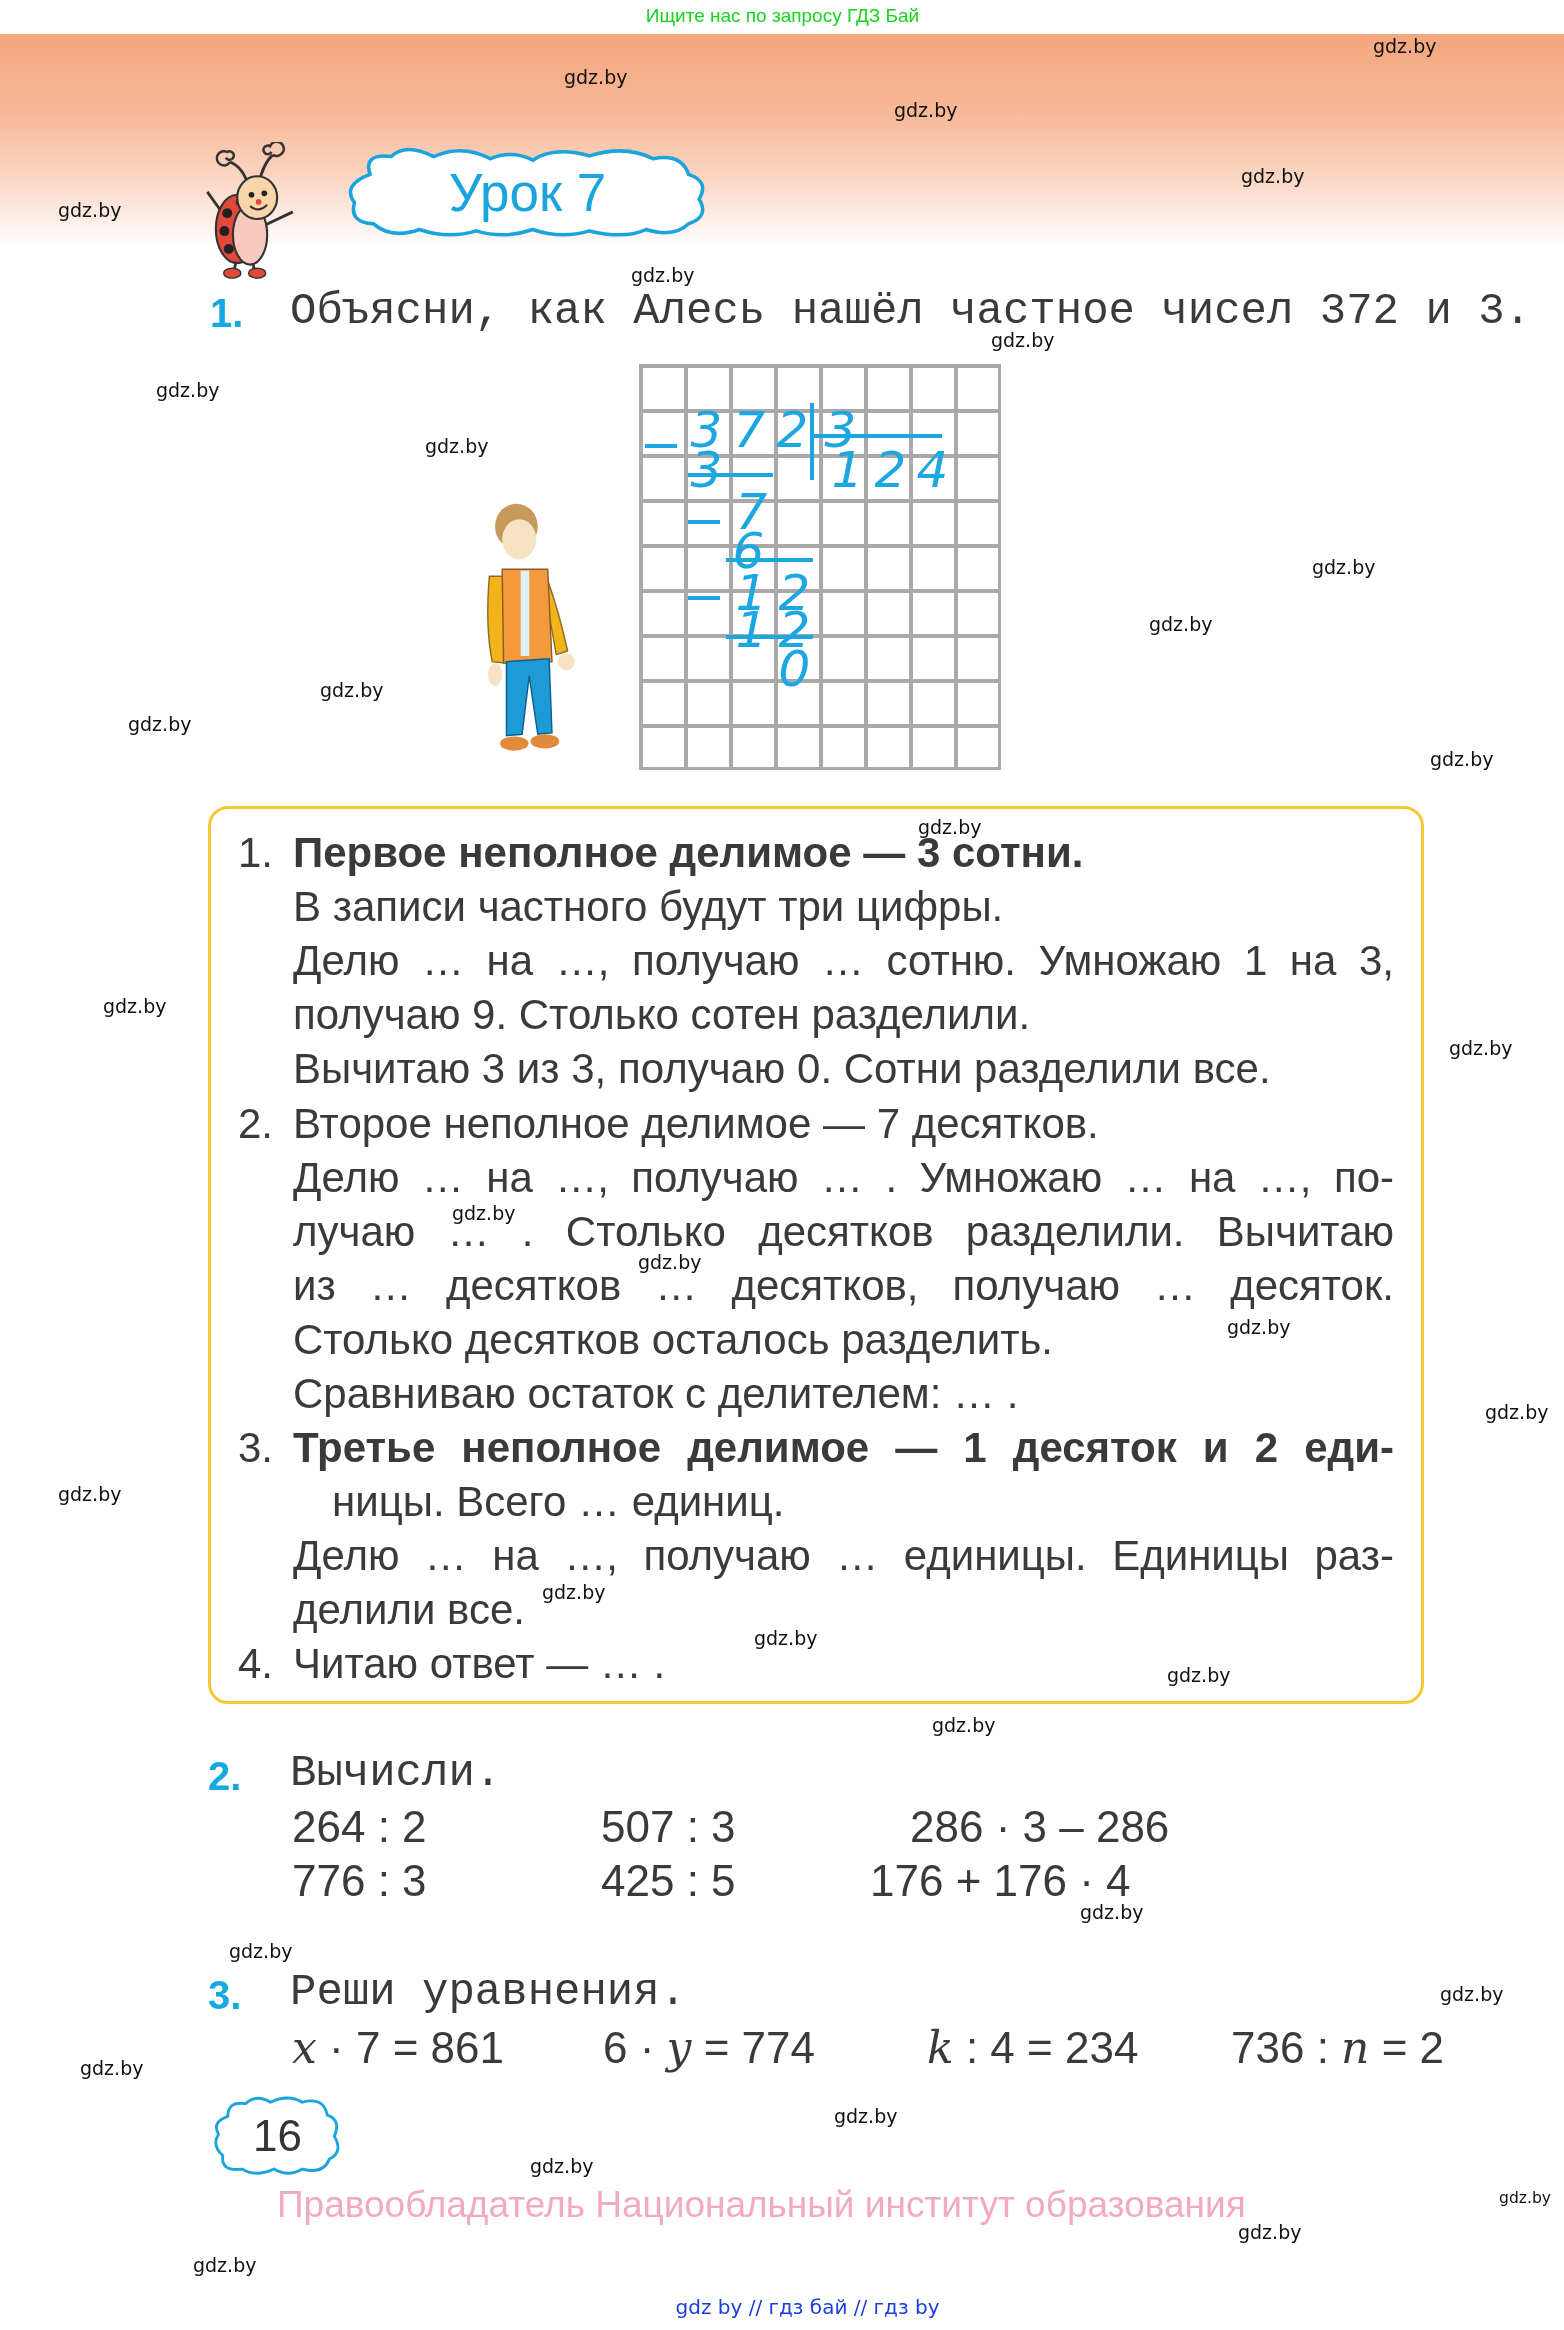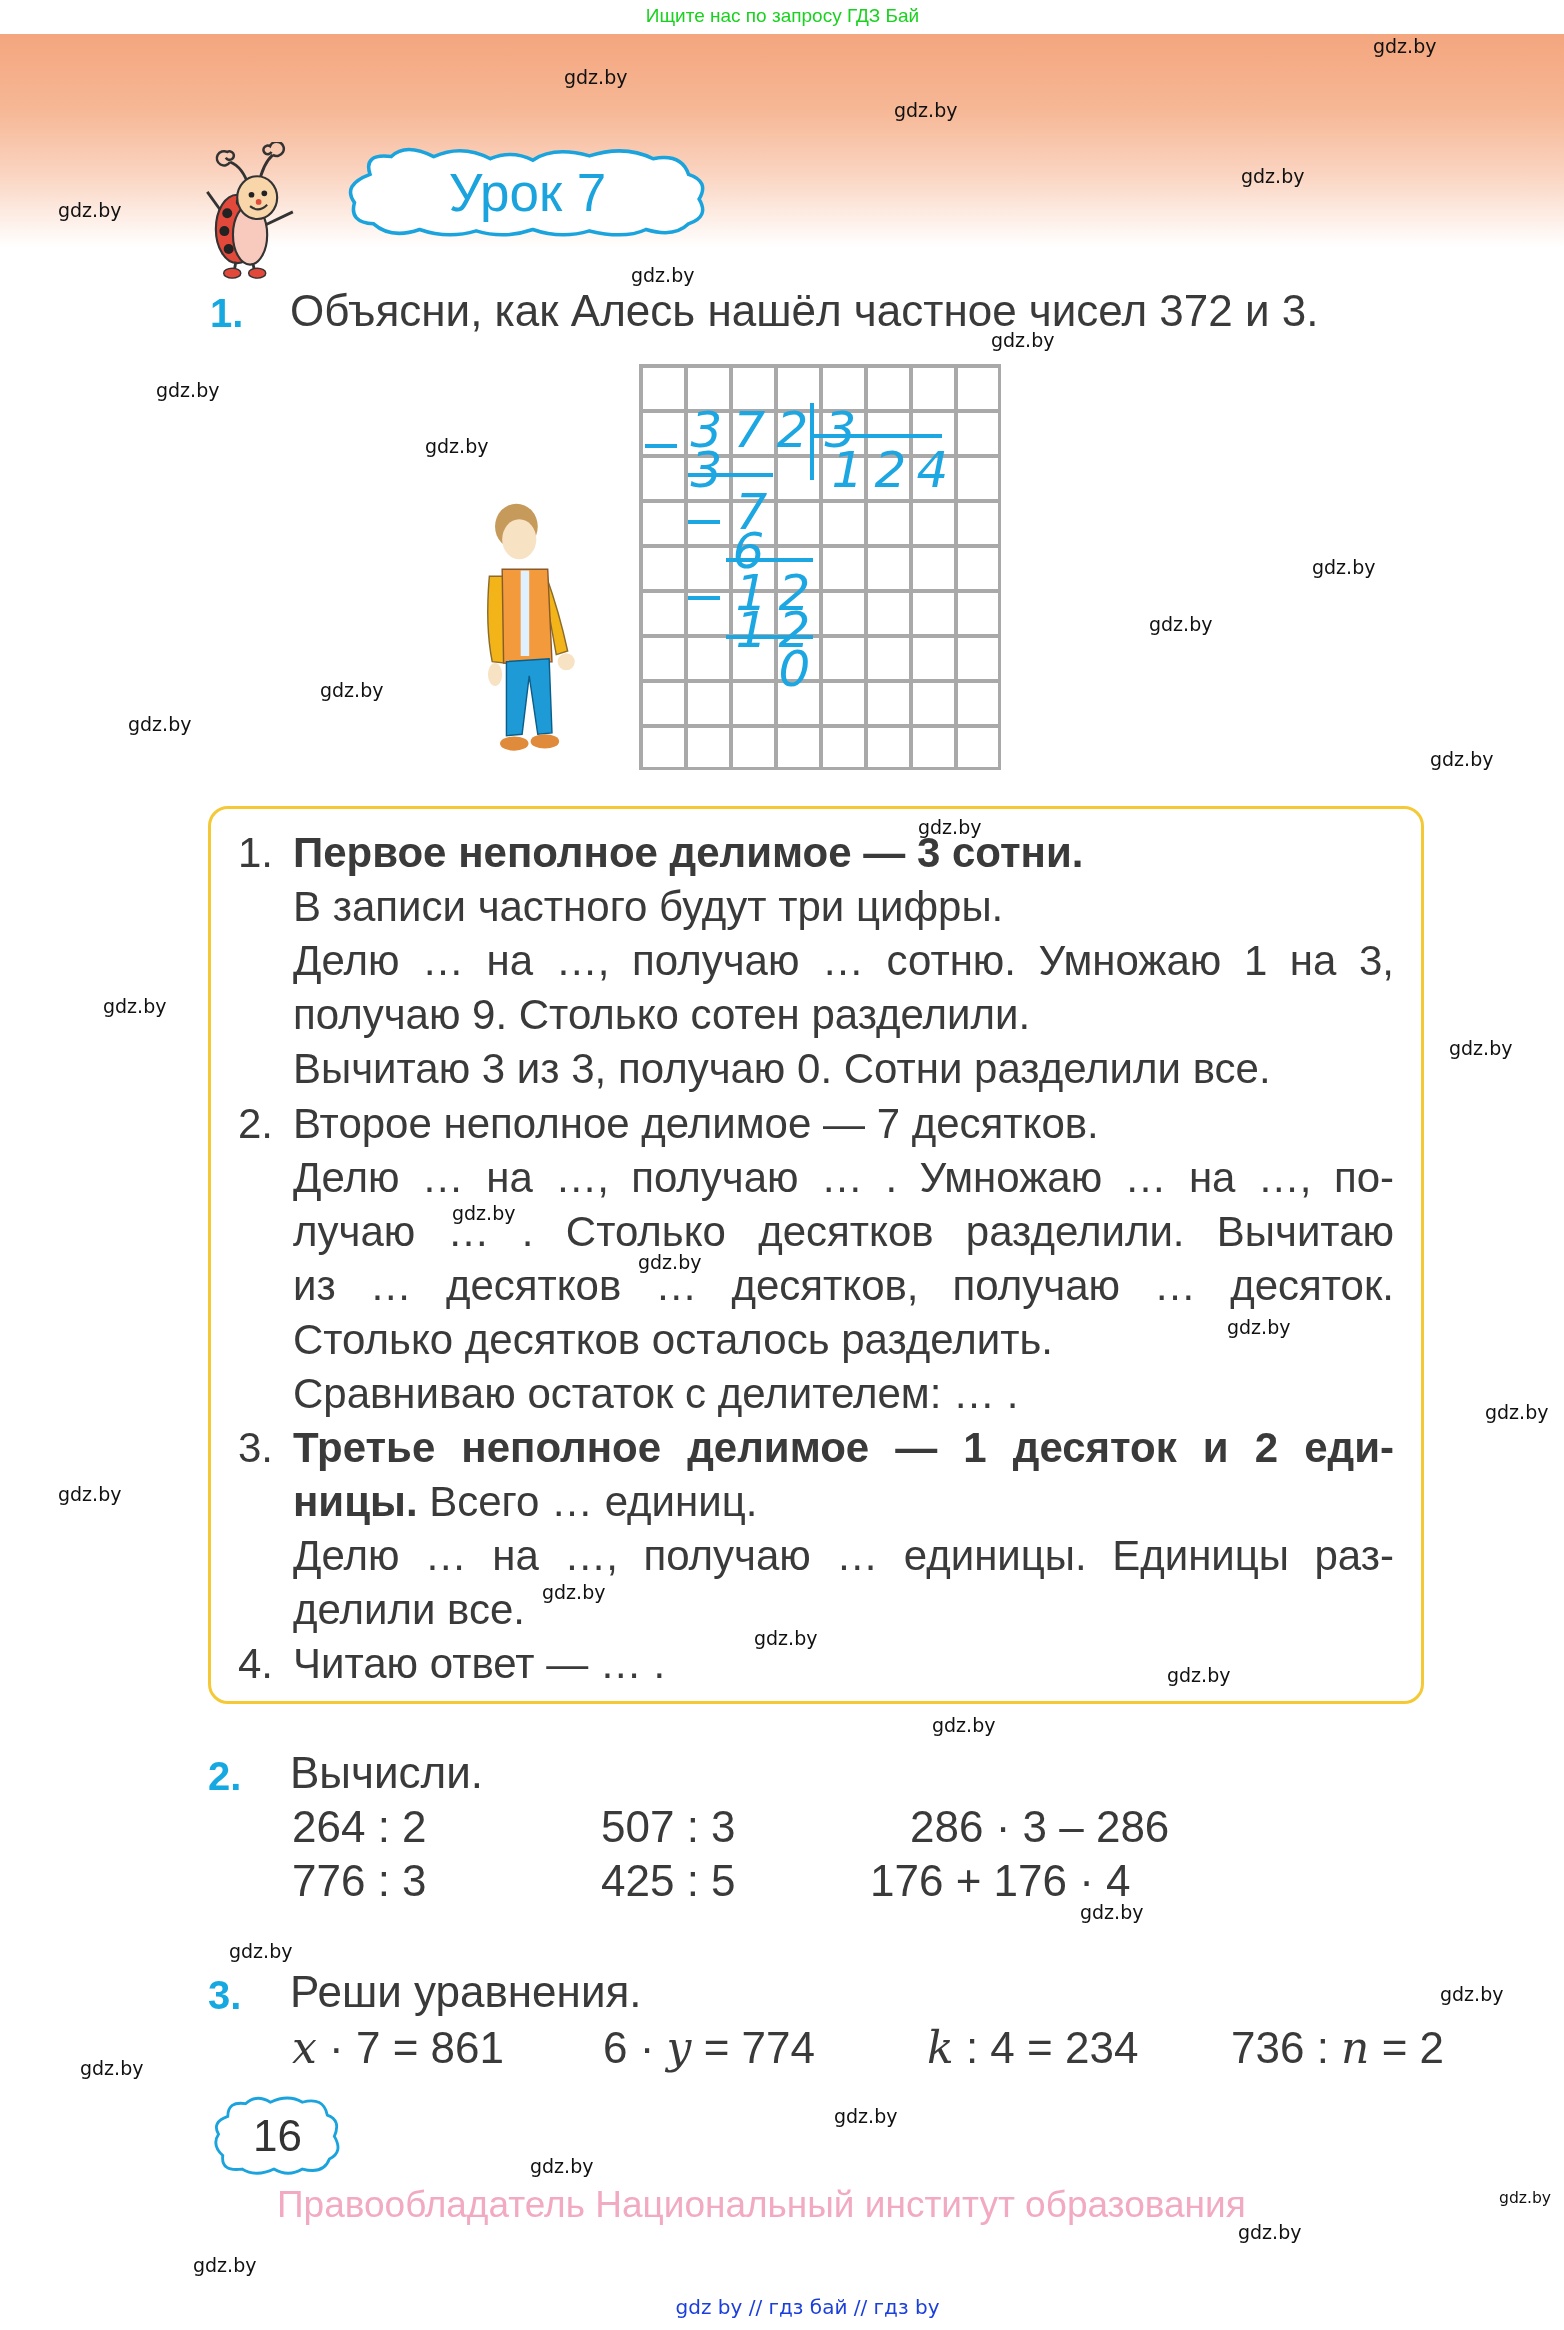--- a/index.html
+++ b/index.html
@@ -18,21 +18,21 @@
     position:absolute; left:0; top:34px; width:1565px; height:213px;
     background:linear-gradient(#f4a67e 0%, #f6b795 35%, #fad3bf 65%, #fff 100%);
   }
   .wm {
     position:absolute; font-family:"DejaVu Sans", sans-serif; font-size:19px;
     color:#111; white-space:nowrap; line-height:1;
   }
   .task-num {
     position:absolute; color:#16a8e0; font-weight:bold; font-size:40px; line-height:1;
   }
-  .task-text { position:absolute; font-size:44px; line-height:1; color:#3a3a3a; white-space:nowrap; }
+  .task-text { position:absolute; font-size:44px; line-height:1; color:#3a3a3a; white-space:nowrap;font-family:Liberation Mono, monospace; }
   .title-cloud { position:absolute; left:341px; top:146px; width:373px; height:92px;text-decoration:underline; }
   .title-cloud span {
     position:absolute; left:0; top:0; width:100%; height:100%;
     display:flex; align-items:center; justify-content:center;
     color:#1aa3dd; font-size:53px;
   }
   .grid {
     position:absolute; left:639px; top:364px; width:359px; height:403px;
     background-color:#fff;
     background-image:
@@ -47,21 +47,21 @@
   }
   .bline { position:absolute; background:#1da7e2; }
   .rule-box {
     position:absolute; left:208px; top:806px; width:1216px; height:898px;
     border:3.6px solid #f5c935; border-radius:20px; box-sizing:border-box;
     background:#fff;
   }
   .rule-line {
     position:absolute; font-size:42px; line-height:1; white-space:nowrap; color:#3a3a3a;
   }
-  .rule-line b { font-weight:bold; }
+  .rule-line b { font-weight:normal;margin-left:39px; }
   .justify { text-align:justify; text-align-last:justify; }
   .expr { position:absolute; font-size:44px; line-height:1; white-space:nowrap; color:#3a3a3a; }
   .var { font-family:"DejaVu Serif", serif; font-style:italic; }
   .page-cloud { position:absolute; left:210px; top:2095px; width:135px; height:82px; }
   .page-cloud span {
     position:absolute; left:0; top:0; width:100%; height:100%;
     display:flex; align-items:center; justify-content:center; font-size:44px; color:#333;
   }
   .copyright {
     position:absolute; left:277px; top:2184px; font-size:37px; color:#f2a9c2; white-space:nowrap;

